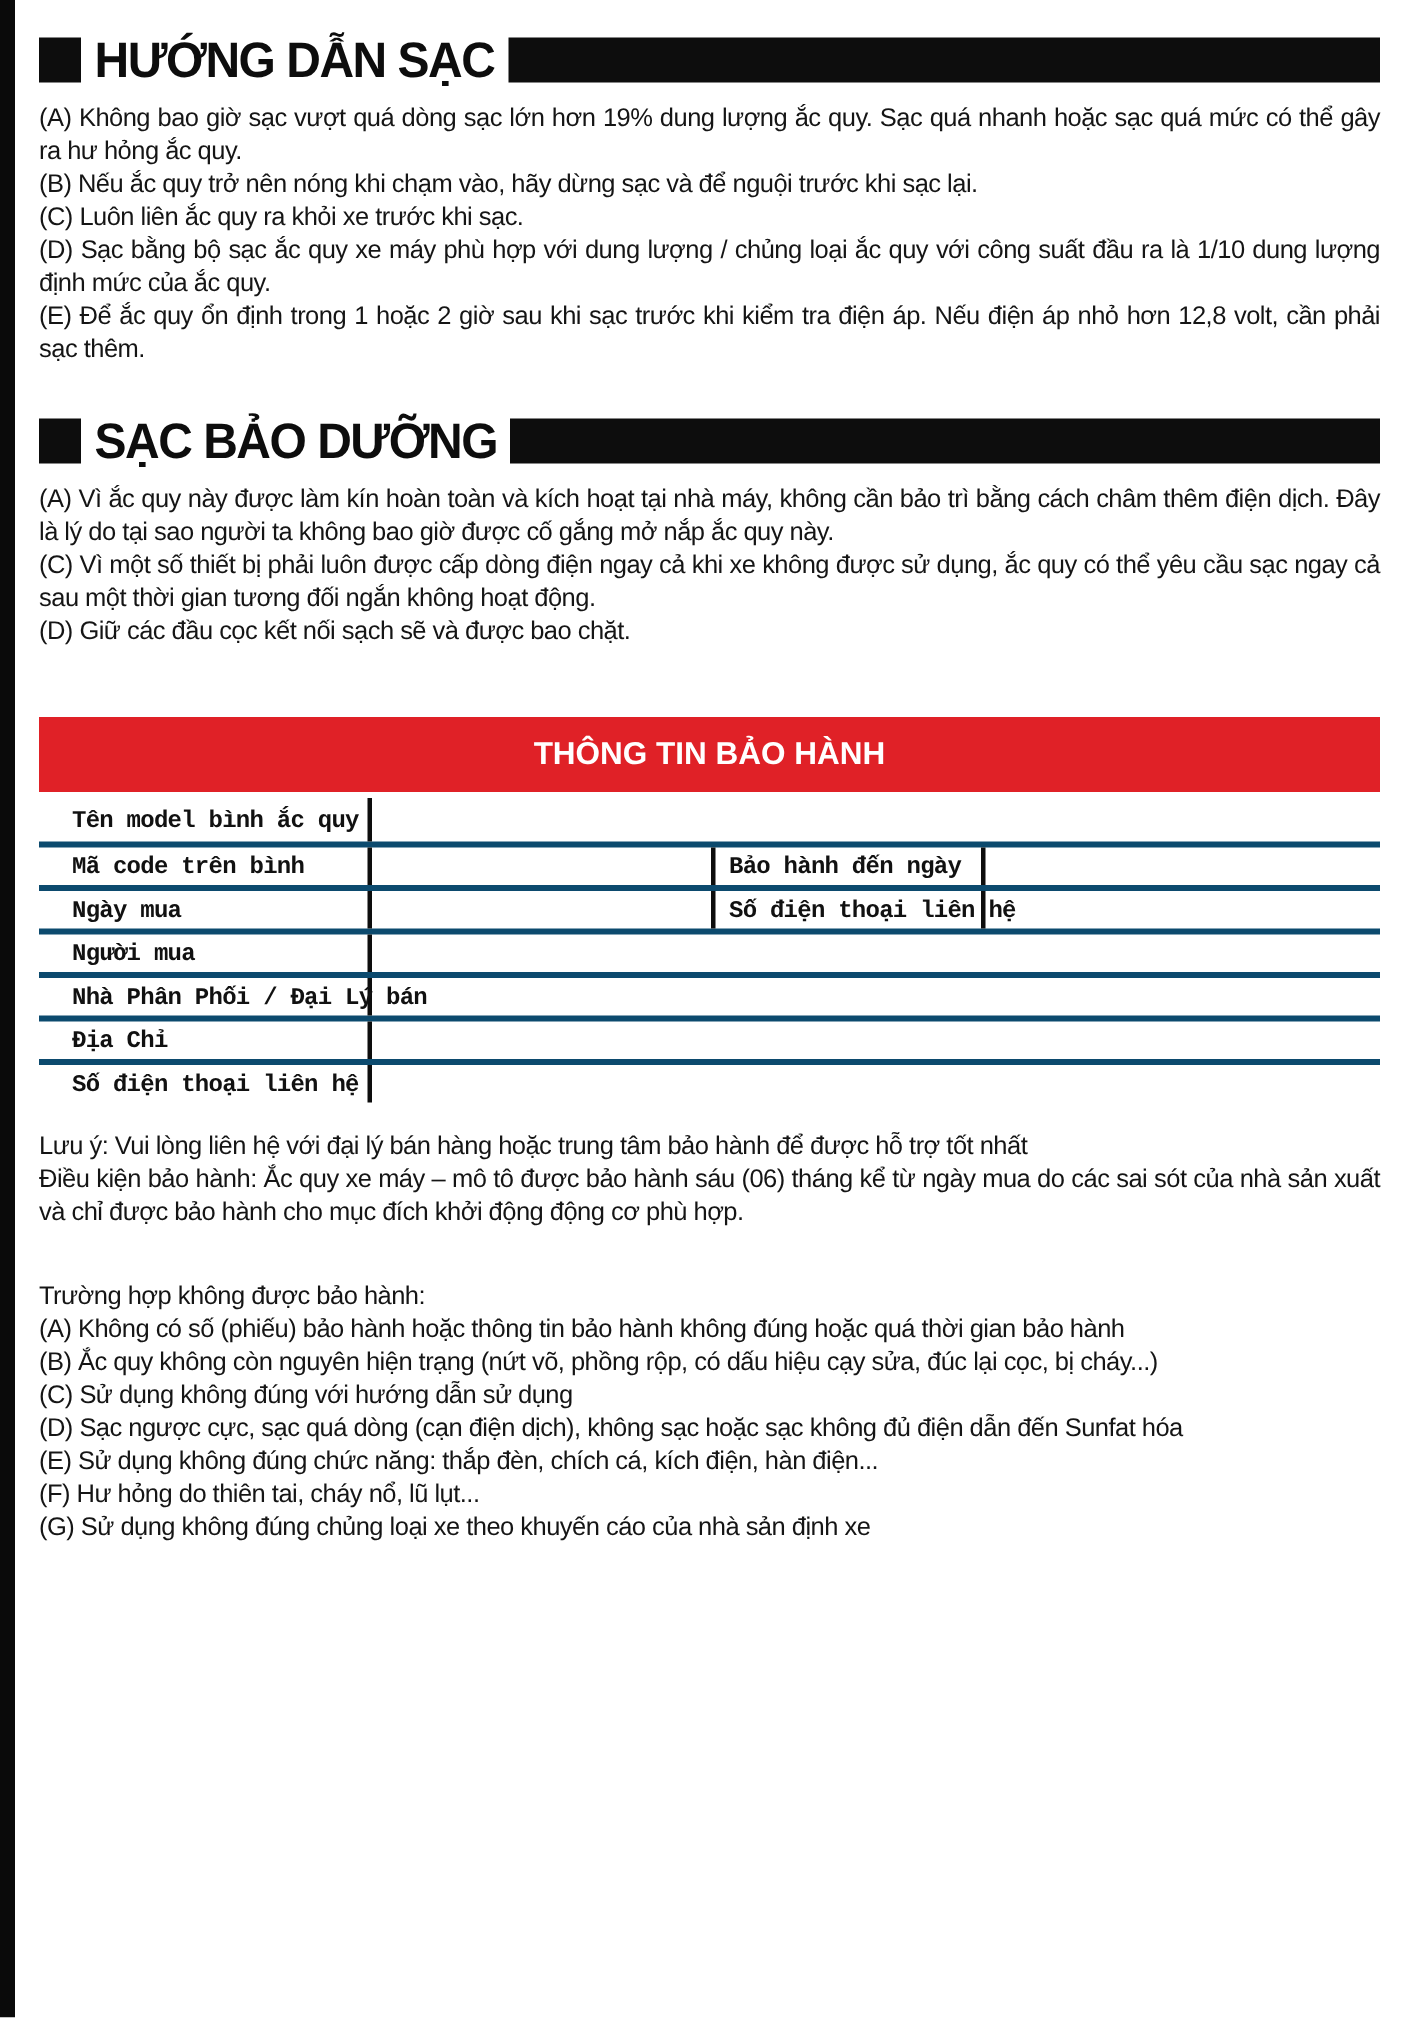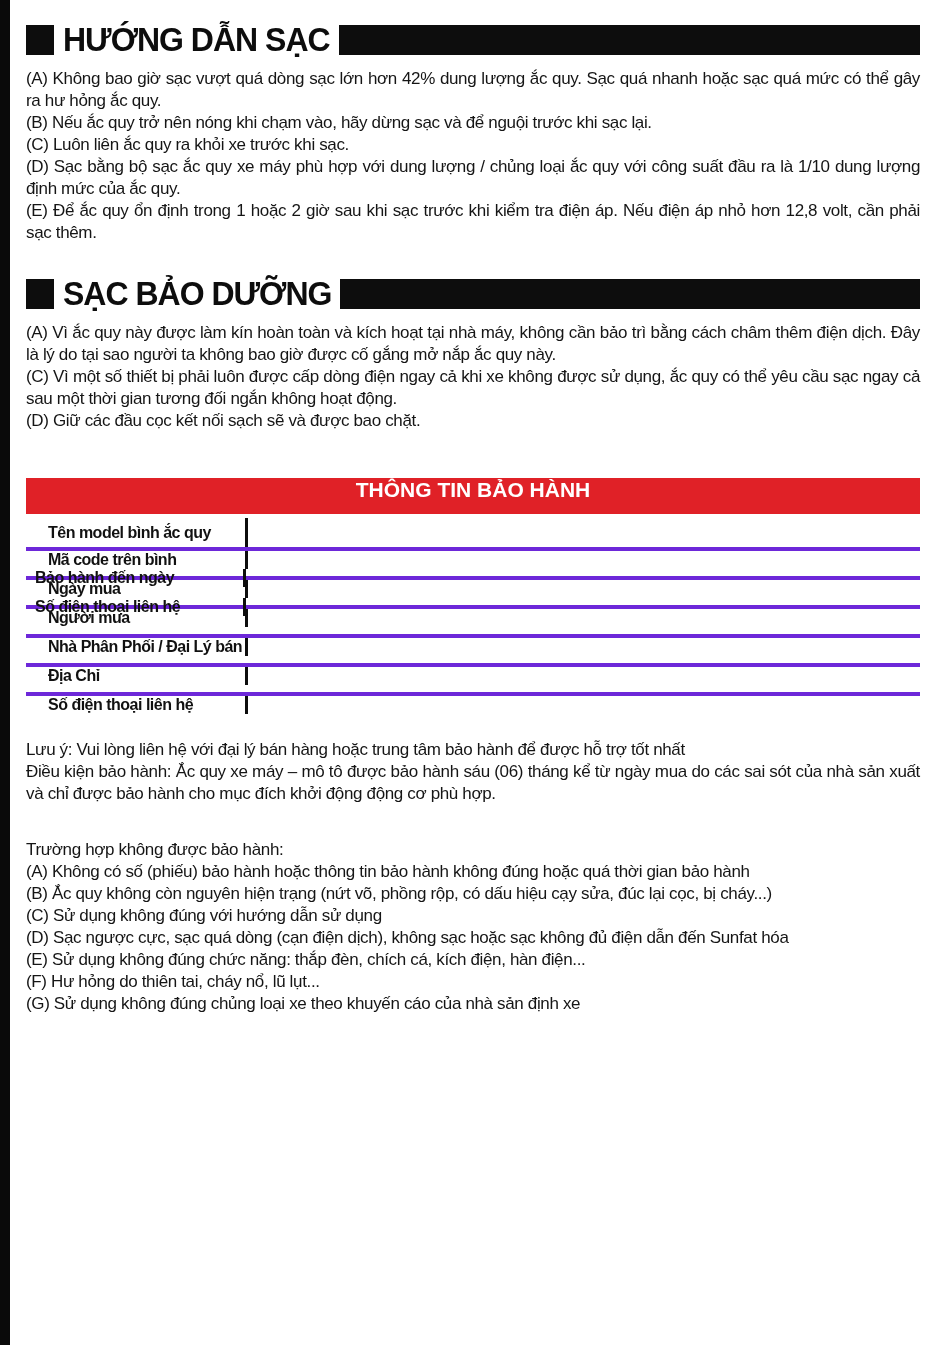--- a/index.html
+++ b/index.html
@@ -30,44 +30,44 @@
 
   
   .para-block { margin-top: 8px; }
   .para-block p {
     font-size: 17px; line-height: 22px; letter-spacing: -0.35px;
     text-align: justify; color: #151515;
   }
 
   
   .warranty-banner {
-    margin-top: 46px; height: 36px; width: 894px;
+    margin-top: 46px; height: 50px; width: 894px;
     background: #e02127; color: #ffffff;
     font-size: 21px; font-weight: bold;
-    display: flex; align-items: flex-start; justify-content: center;
+    display: flex; align-items: center; justify-content: center;
     letter-spacing: 0px;
   }
 
   
-  .wtable { margin-top: 4px; width: 894px; }
+  .wtable { margin-top: 4px; width: 894px; font-family: Liberation Mono, monospace; }
   .wt-row { display: flex; height: 29px; align-items: stretch; }
-  .wt-row + .wt-row { border-top: 4px solid #6d28d9; flex-direction: column; }
+  .wt-row + .wt-row { border-top: 4px solid #0c4a6e; }
   .wt-label {
     width: 222px; flex: 0 0 auto; padding-left: 22px;
     font-weight: bold; font-size: 16px; letter-spacing: -0.5px;
     display: flex; align-items: center; white-space: nowrap;
     border-right: 3px solid #0d0d0d;
   }
   .wt-value { flex: 1 1 auto; }
   .wt-value-s {
     width: 229px; flex: 0 0 auto;
     border-right: 3px solid #0d0d0d;
   }
   .wt-label2 {
-    width: 220px; flex: 0 0 auto; padding-left: 9px;
+    width: 180px; flex: 0 0 auto; padding-left: 9px;
     font-weight: bold; font-size: 16px; letter-spacing: -0.5px;
     display: flex; align-items: center; white-space: nowrap;
     border-right: 3px solid #0d0d0d;
   }
 
   
   .note { font-size: 17px; line-height: 22px; letter-spacing: -0.35px; color: #151515; }
   .note-luuy { margin-top: 18px; }
   .note-dieukien { text-align: justify; }
   .exclusions { margin-top: 34px; }
@@ -80,21 +80,21 @@
 
 <div class="content">
 
   <div class="sec-header first">
     <div class="sec-bullet"></div>
     <div class="sec-title">HƯỚNG DẪN SẠC</div>
     <div class="sec-bar"></div>
   </div>
 
   <div class="para-block">
-    <p>(A) Không bao giờ sạc vượt quá dòng sạc lớn hơn 42% dung lượng ắc quy. Sạc quá nhanh hoặc sạc quá mức có thể gây ra hư hỏng ắc quy.</p>
+    <p>(A) Không bao giờ sạc vượt quá dòng sạc lớn hơn 19% dung lượng ắc quy. Sạc quá nhanh hoặc sạc quá mức có thể gây ra hư hỏng ắc quy.</p>
     <p>(B) Nếu ắc quy trở nên nóng khi chạm vào, hãy dừng sạc và để nguội trước khi sạc lại.</p>
     <p>(C) Luôn liên ắc quy ra khỏi xe trước khi sạc.</p>
     <p>(D) Sạc bằng bộ sạc ắc quy xe máy phù hợp với dung lượng / chủng loại ắc quy với công suất đầu ra là 1/10 dung lượng định mức của ắc quy.</p>
     <p>(E) Để ắc quy ổn định trong 1 hoặc 2 giờ sau khi sạc trước khi kiểm tra điện áp. Nếu điện áp nhỏ hơn 12,8 volt, cần phải sạc thêm.</p>
   </div>
 
   <div class="sec-header second">
     <div class="sec-bullet"></div>
     <div class="sec-title">SẠC BẢO DƯỠNG</div>
     <div class="sec-bar"></div>

